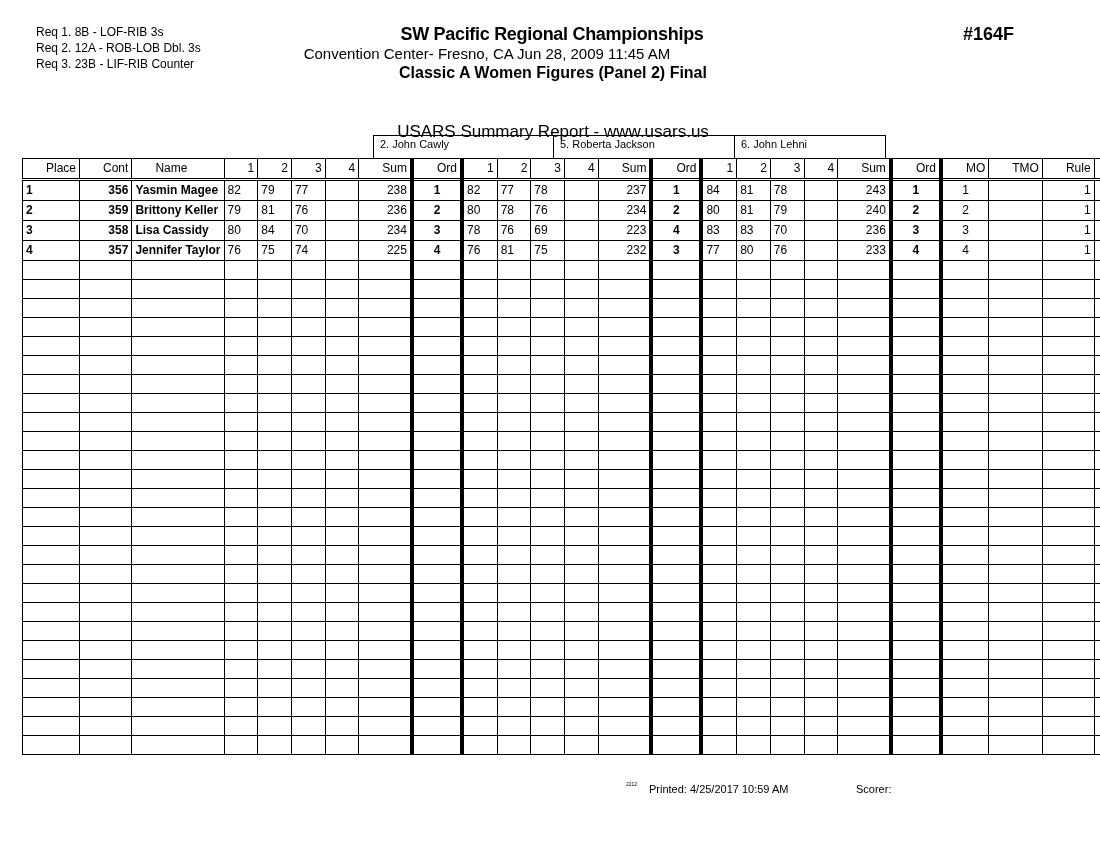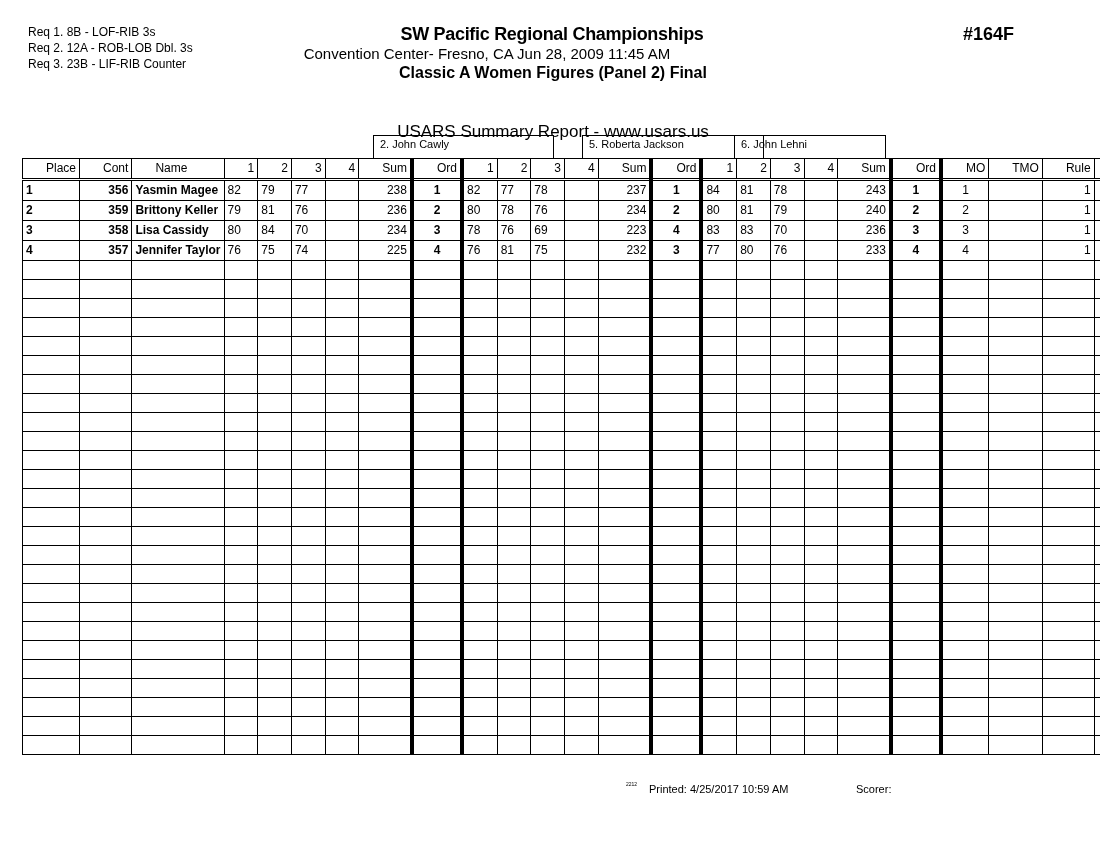--- a/index.html
+++ b/index.html
@@ -1,18 +1,18 @@
 <!DOCTYPE html>
 <html><head>
 <meta charset="utf-8">
 <style>
   html, body { margin:0; padding:0; background:#ffffff; }
   body { width:1100px; height:850px; position:relative; overflow:hidden;
          font-family:"Liberation Sans", sans-serif; color:#000; }
-  .req { position:absolute; left:28px; font-size:12px; line-height:15px; }
+  .req { position:absolute; left:36px; font-size:12px; line-height:15px; }
   .title1 { position:absolute; left:0; width:1100px; top:24px; text-align:center; font-size:18px; font-weight:bold; letter-spacing:-0.3px; }
   .title1 span, .title2 span, .title3 span, .title4 span { position:relative; left:2px; }
   .title2 { position:absolute; left:0; width:988px; top:45px; text-align:center; font-size:15px; }
   .title2 span { left:-7px; }
   .title3 { position:absolute; left:0; width:1100px; top:64px; text-align:center; font-size:16px; font-weight:bold; }
   .title3 span { left:3px; }
   .title4 { position:absolute; left:0; width:1100px; top:90px; text-align:center; font-size:17px;margin-top:32px; }
   .title4 span { left:3px; }
   .evno { position:absolute; left:963px; top:24px; font-size:18px; font-weight:bold; }
 
@@ -38,21 +38,21 @@
 <div class="req" style="top:41px">Req  2.  12A - ROB-LOB Dbl. 3s</div>
 <div class="req" style="top:57px">Req  3.  23B - LIF-RIB Counter</div>
 
 <div class="title1"><span>SW Pacific Regional Championships</span></div>
 <div class="title2"><span>Convention Center- Fresno, CA  Jun 28, 2009  11:45 AM</span></div>
 <div class="title3"><span>Classic A Women Figures (Panel 2) Final</span></div>
 <div class="title4"><span>USARS Summary Report - www.usars.us</span></div>
 <div class="evno">#164F</div>
 
 <div class="judge" style="left:373px; width:181px;">2.  John  Cawly</div>
-<div class="judge" style="left:553px; width:182px;margin-left:29px;">5.  Roberta Jackson</div>
+<div class="judge" style="left:553px; width:182px;">5.  Roberta Jackson</div>
 <div class="judge" style="left:734px; width:152px;">6.  John Lehni</div>
 
 <table class="grid">
   <colgroup>
     <col style="width:36px">
       <col style="width:38px">
       <col style="width:277px">
     <col style="width:29px">
       <col style="width:30px">
       <col style="width:29px">

